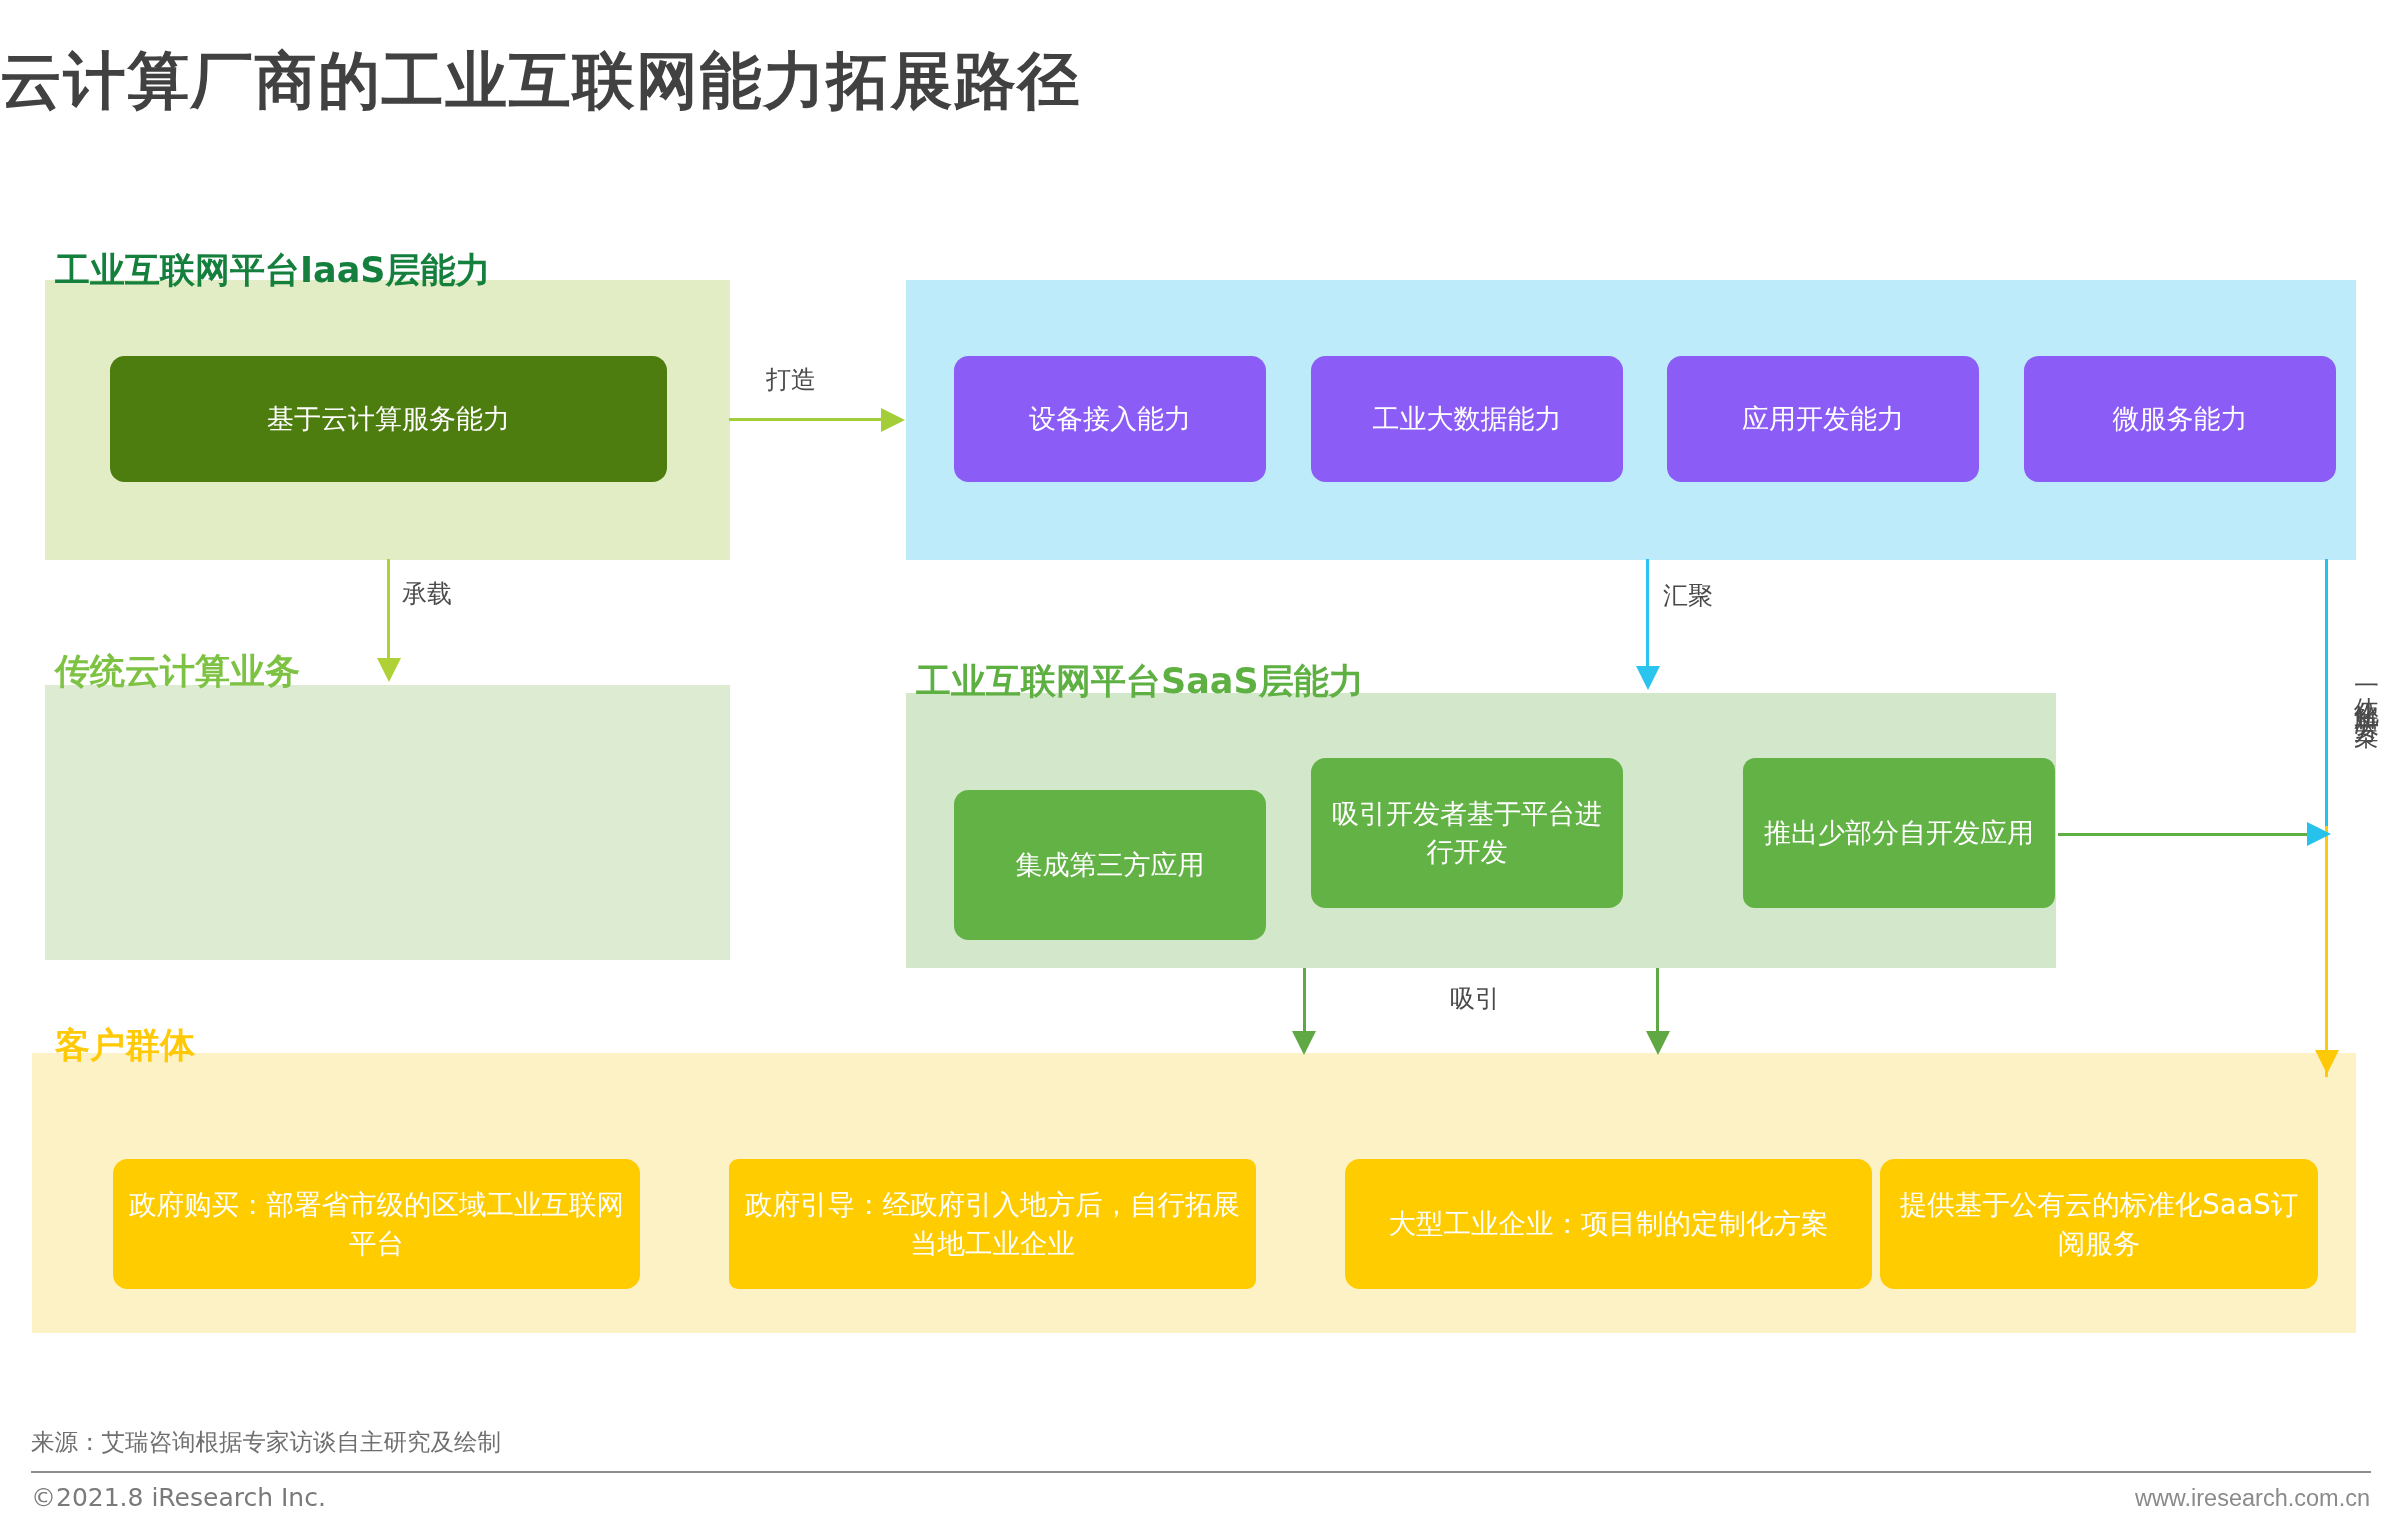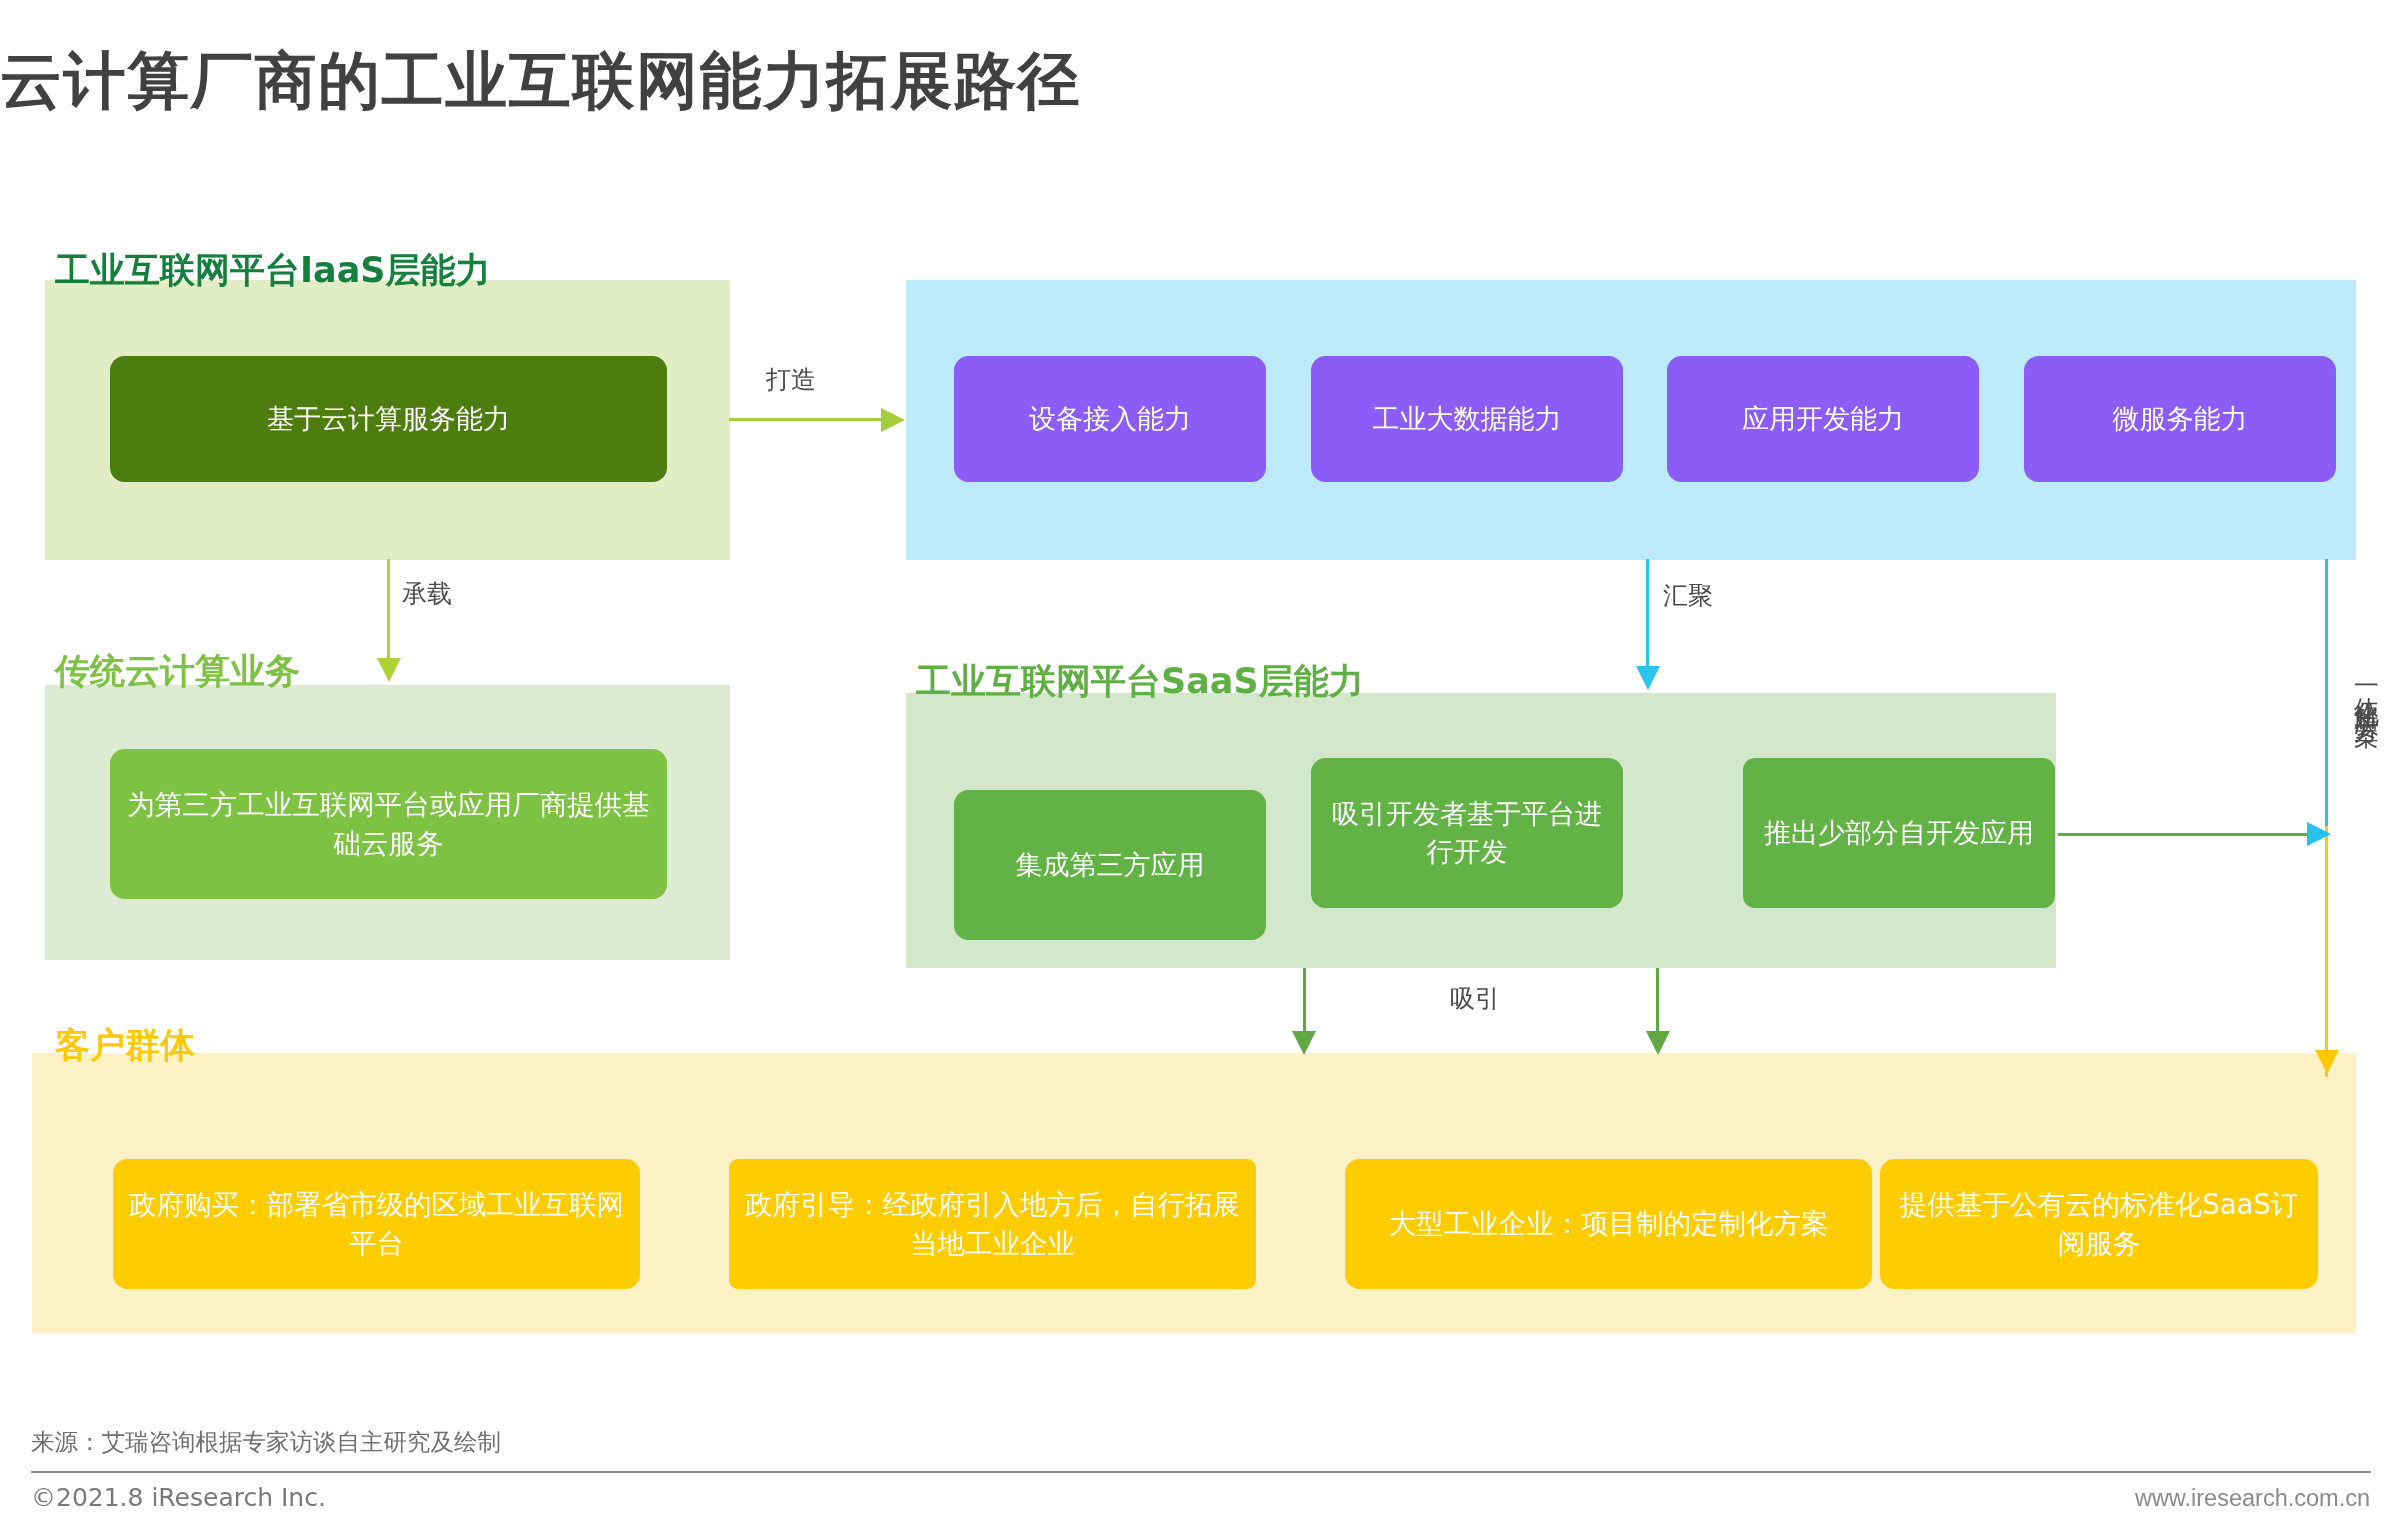--- a/index.html
+++ b/index.html
@@ -148,23 +148,20 @@
   <div class="box box-paas pb2">
     <span>工业大数据能力</span>
   </div>
   <div class="box box-paas pb3">
     <span>应用开发能力</span>
   </div>
   <div class="box box-paas pb4">
     <span>微服务能力</span>
   </div>
 
-  <div class="box box-trad">
-    <span>为第三方工业互联网平台或应用厂商提供基础云服务</span>
-  </div>
 
   <div class="box box-saas sb1">
     <span>集成第三方应用</span>
   </div>
   <div class="box box-saas sb2">
     <span>吸引开发者基于平台进行开发</span>
   </div>
   <div class="box box-saas sb3">
     <span>推出少部分自开发应用</span>
   </div>

